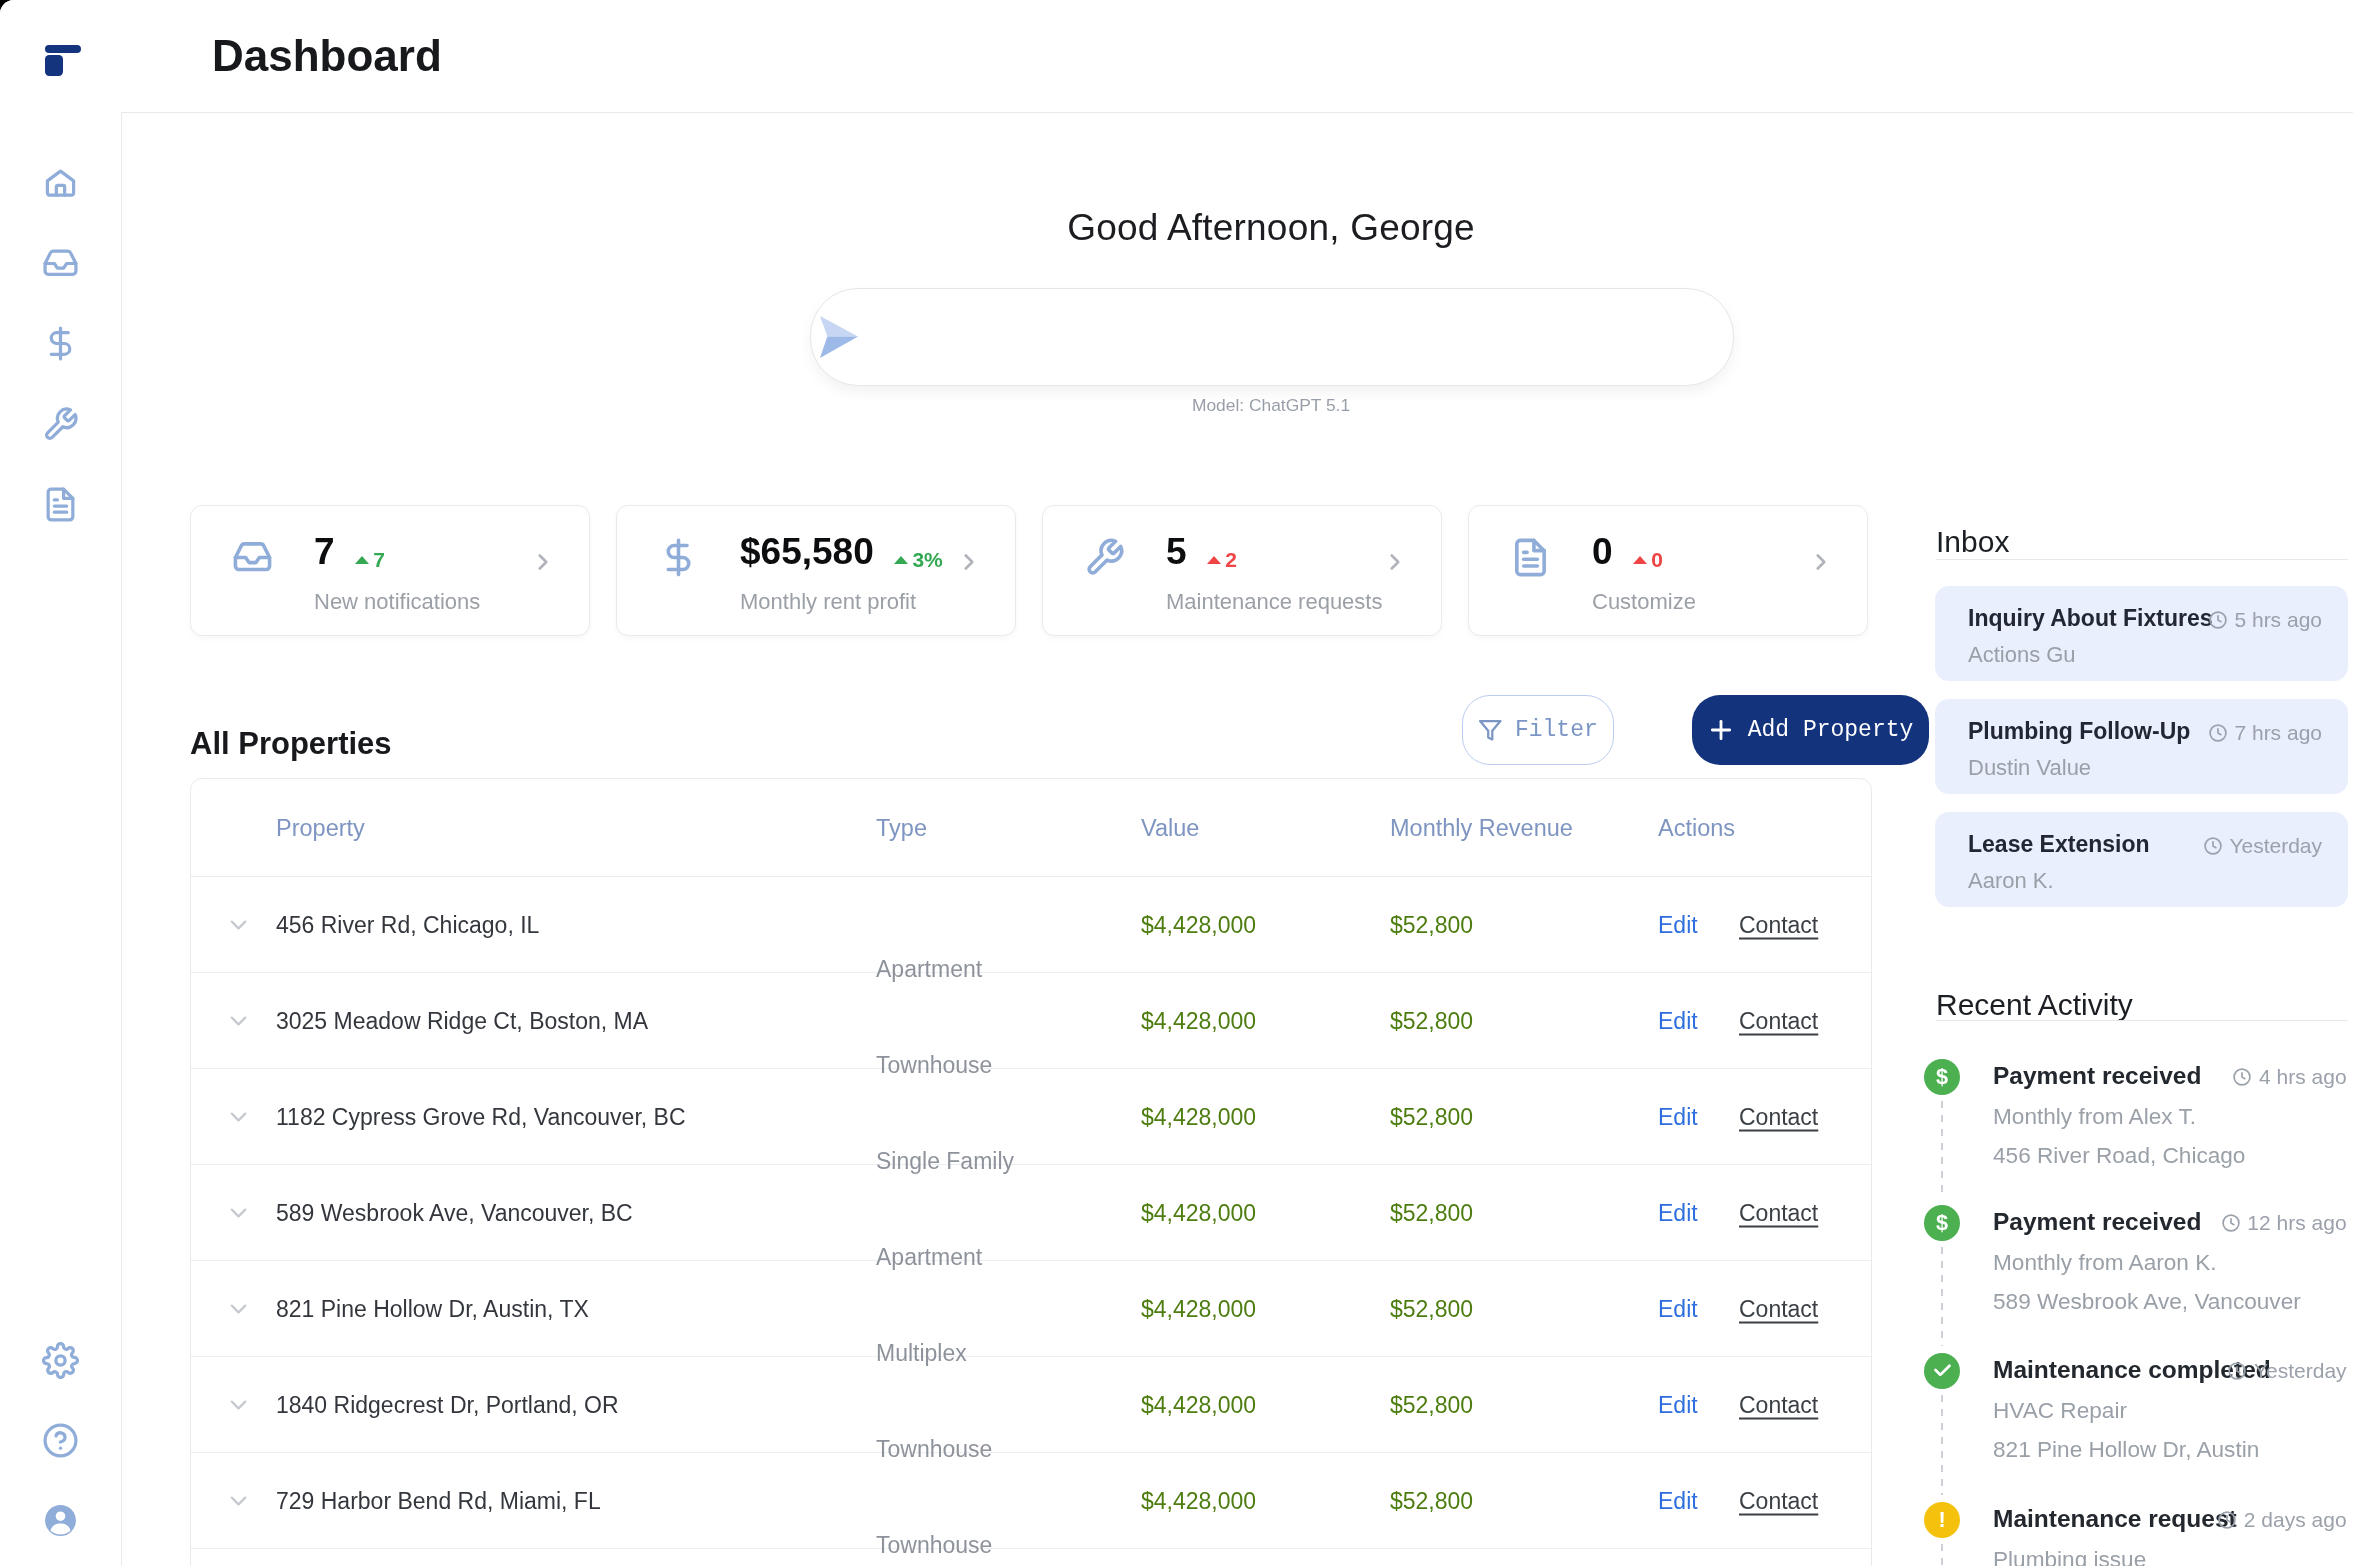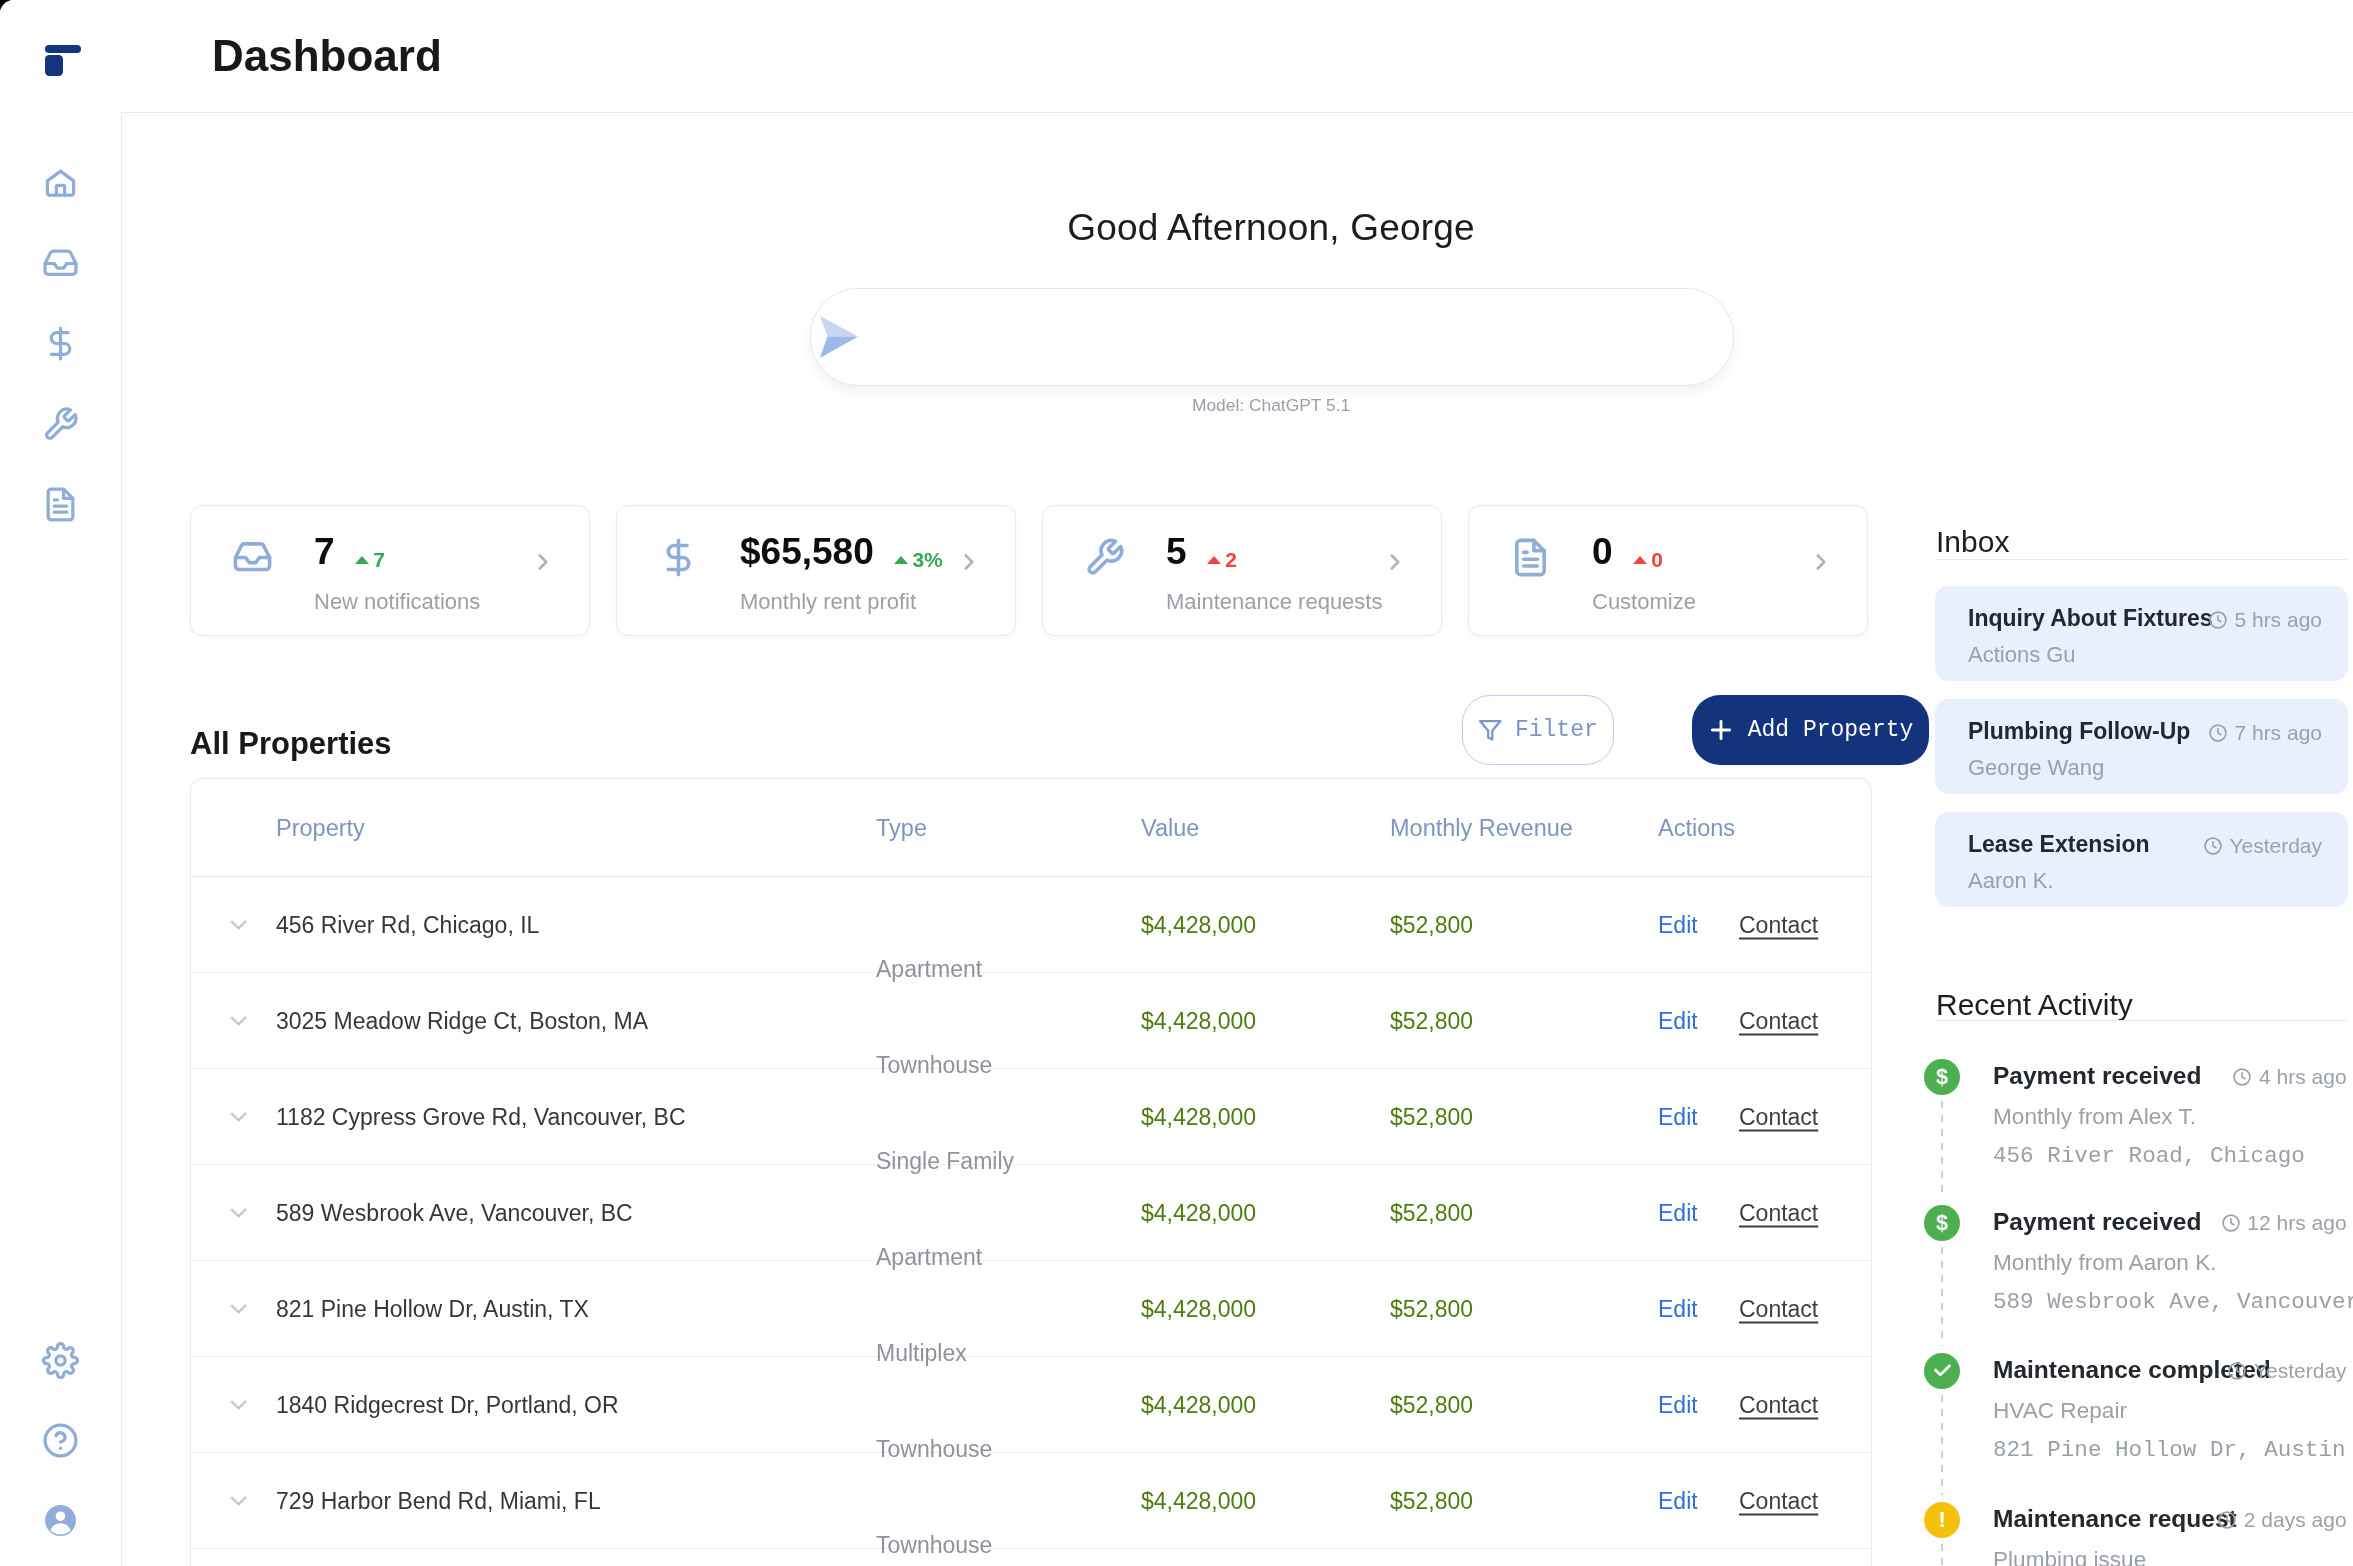--- a/index.html
+++ b/index.html
@@ -76,21 +76,21 @@
   
   .act-items{position:absolute;left:1924px;top:1059px;width:424px;}
   .act-item{position:absolute;left:0;width:424px;}
   .badge{position:absolute;left:0;top:0;width:36px;height:36px;border-radius:50%;display:flex;align-items:center;justify-content:center;}
   .badge.green{background:#4caf50;} .badge.yellow{background:#f4c20d;}
   .badge svg{width:21px;height:21px;}
   .badge .glyph{color:#fff;font-size:21.7px;font-weight:700;font-family:"Liberation Sans",sans-serif;line-height:1;}
   .act-title{position:absolute;left:69px;top:2.8px;font-size:24.5px;font-weight:700;color:#23272e;white-space:nowrap;}
   .act-item .time{position:absolute;right:1.4px;top:5.6px;}
   .act-l1{position:absolute;left:69px;top:45px;font-size:22.6px;color:#9aa0a8;white-space:nowrap;}
-  .act-l2{position:absolute;left:69px;top:84px;font-size:22.6px;color:#9aa0a8;white-space:nowrap;font-family:Liberation Mono, monospace;}
+  .act-l2{position:absolute;left:69px;top:84px;font-size:22.6px;color:#9aa0a8;white-space:nowrap;}
   .dash{position:absolute;left:16.5px;width:2.4px;background:repeating-linear-gradient(to bottom,#cdd0d6 0 6.6px,transparent 6.6px 14px);}
 </style>
 </head>
 <body>
 
 <div class="page">
 
   <aside class="sidebar">
     <div class="logo">
       <div class="bar-h"></div>
@@ -400,21 +400,21 @@
       </div>
       <div class="inbox-card">
         <div class="subj">Plumbing Follow-Up</div>
         <div class="time">
           <svg viewBox="0 0 24 24" width="20" height="20" fill="none" stroke="#9ba1ab" stroke-width="2" stroke-linecap="round" stroke-linejoin="round">
             <circle cx="12" cy="12" r="9.5"></circle>
             <polyline points="12 7 12 12 15.5 14"></polyline>
           </svg>
           <span>7 hrs ago</span>
         </div>
-        <div class="sender">George Wang</div>
+        <div class="sender">Dustin Value</div>
       </div>
       <div class="inbox-card">
         <div class="subj">Lease Extension</div>
         <div class="time">
           <svg viewBox="0 0 24 24" width="20" height="20" fill="none" stroke="#9ba1ab" stroke-width="2" stroke-linecap="round" stroke-linejoin="round">
             <circle cx="12" cy="12" r="9.5"></circle>
             <polyline points="12 7 12 12 15.5 14"></polyline>
           </svg>
           <span>Yesterday</span>
         </div>

